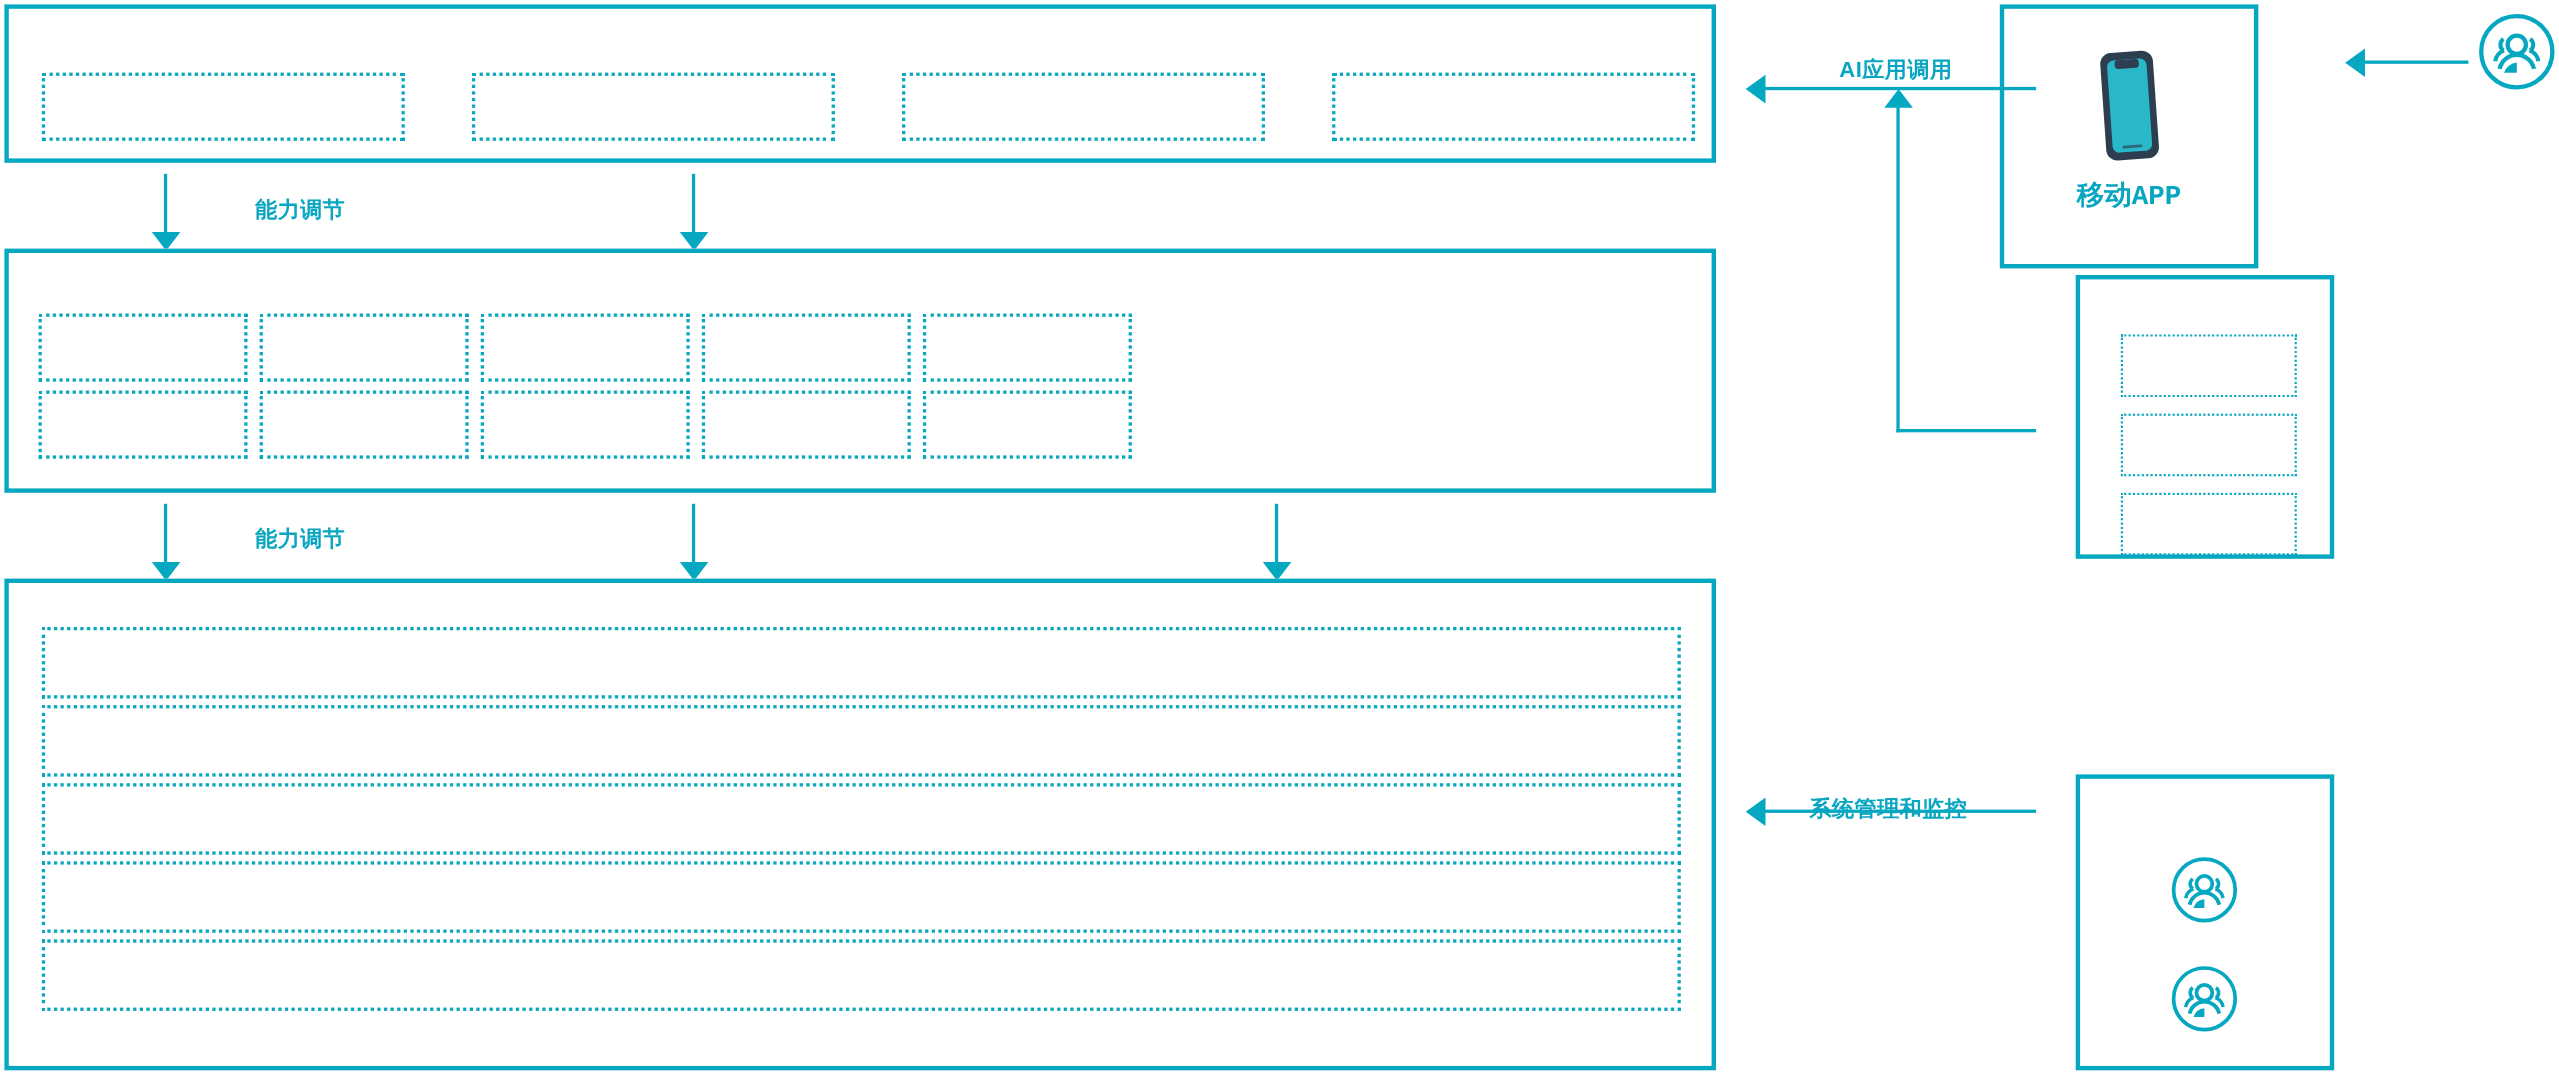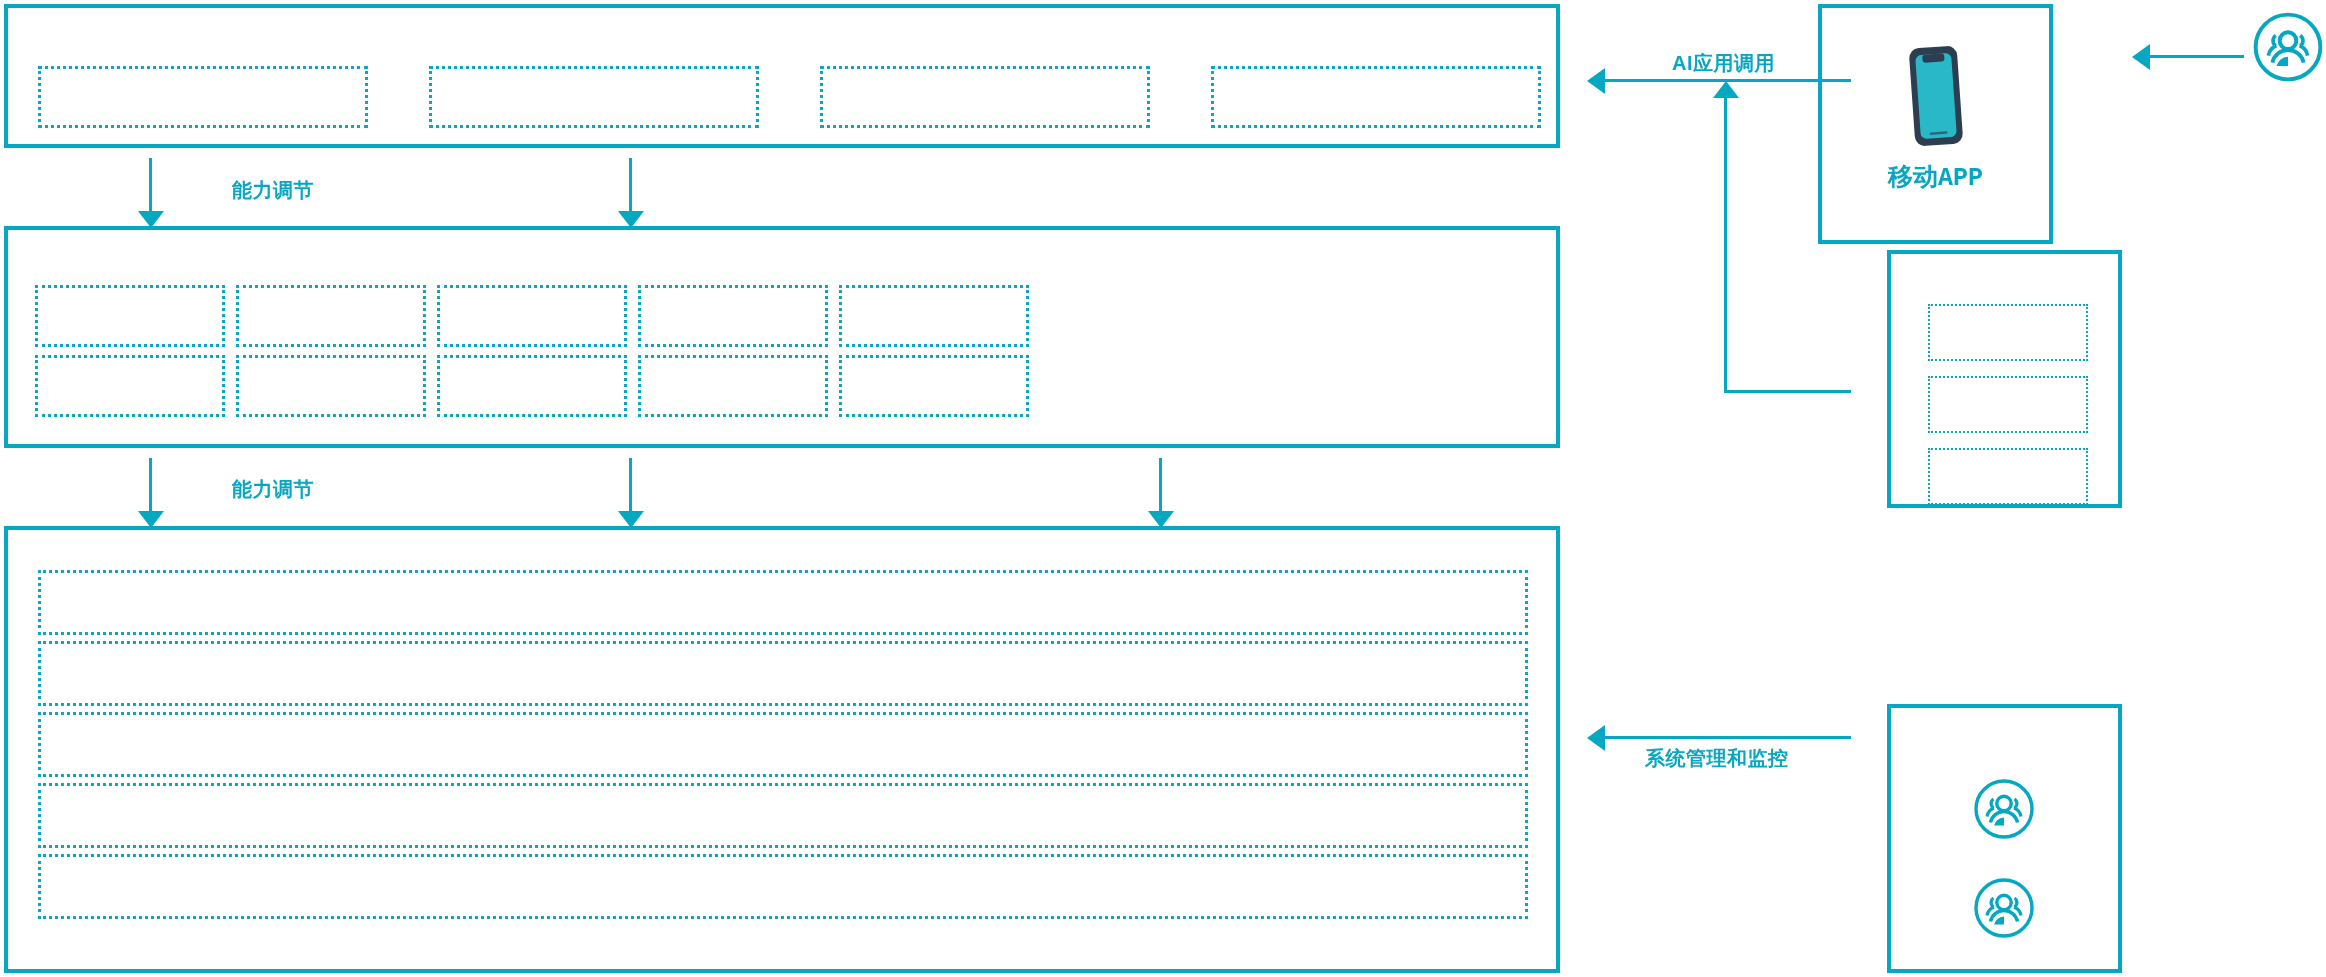--- a/index.html
+++ b/index.html
@@ -205,21 +205,21 @@
     <div class="slot thin" style="left:37px; top:122px; width:160px; height:57px;"></div>
     <div class="slot thin" style="left:37px; top:194px; width:160px; height:57px;"></div>
   </div>
 
   <div class="h-arrow-left" style="left:1603px; top:79px; width:248px;"></div>
   <div class="flow-label" style="left:1672px; top:50px;">AI应用调用</div>
   <div class="v-arrow-up" style="left:1724px; top:96px; height:297px;"></div>
   <div class="h-line" style="left:1724px; top:390px; width:127px;"></div>
 
   <div class="h-arrow-left" style="left:1603px; top:736px; width:248px;"></div>
-  <div class="flow-label" style="left:1645px; top:745px;">系统管理和监控</div>
+  <div class="flow-label" style="left:1645px; top:722px;">系统管理和监控</div>
 
   <div class="panel" style="left:1887px; top:704px; width:235px; height:269px;">
     <div class="user-icon" style="left:81px; top:69px;">
       <svg width="64" height="64" viewBox="0 0 64 64" aria-hidden="true">
         <circle cx="32" cy="32" r="28" fill="none" stroke="#06a7c0" stroke-width="3.4"></circle>
         <circle cx="32" cy="26.5" r="7.2" fill="none" stroke="#06a7c0" stroke-width="3.4"></circle>
         <path d="M18.5 45.5 a13.8 13.8 0 0 1 27 0" fill="none" stroke="#06a7c0" stroke-width="3.4"></path>
         <path d="M21.5 31 a5.4 5.4 0 0 1 0 -9" fill="none" stroke="#06a7c0" stroke-width="3.2"></path>
         <path d="M42.5 31 a5.4 5.4 0 0 0 0 -9" fill="none" stroke="#06a7c0" stroke-width="3.2"></path>
         <path d="M15 39.5 a11 11 0 0 1 7 -8.5" fill="none" stroke="#06a7c0" stroke-width="3.2"></path>

